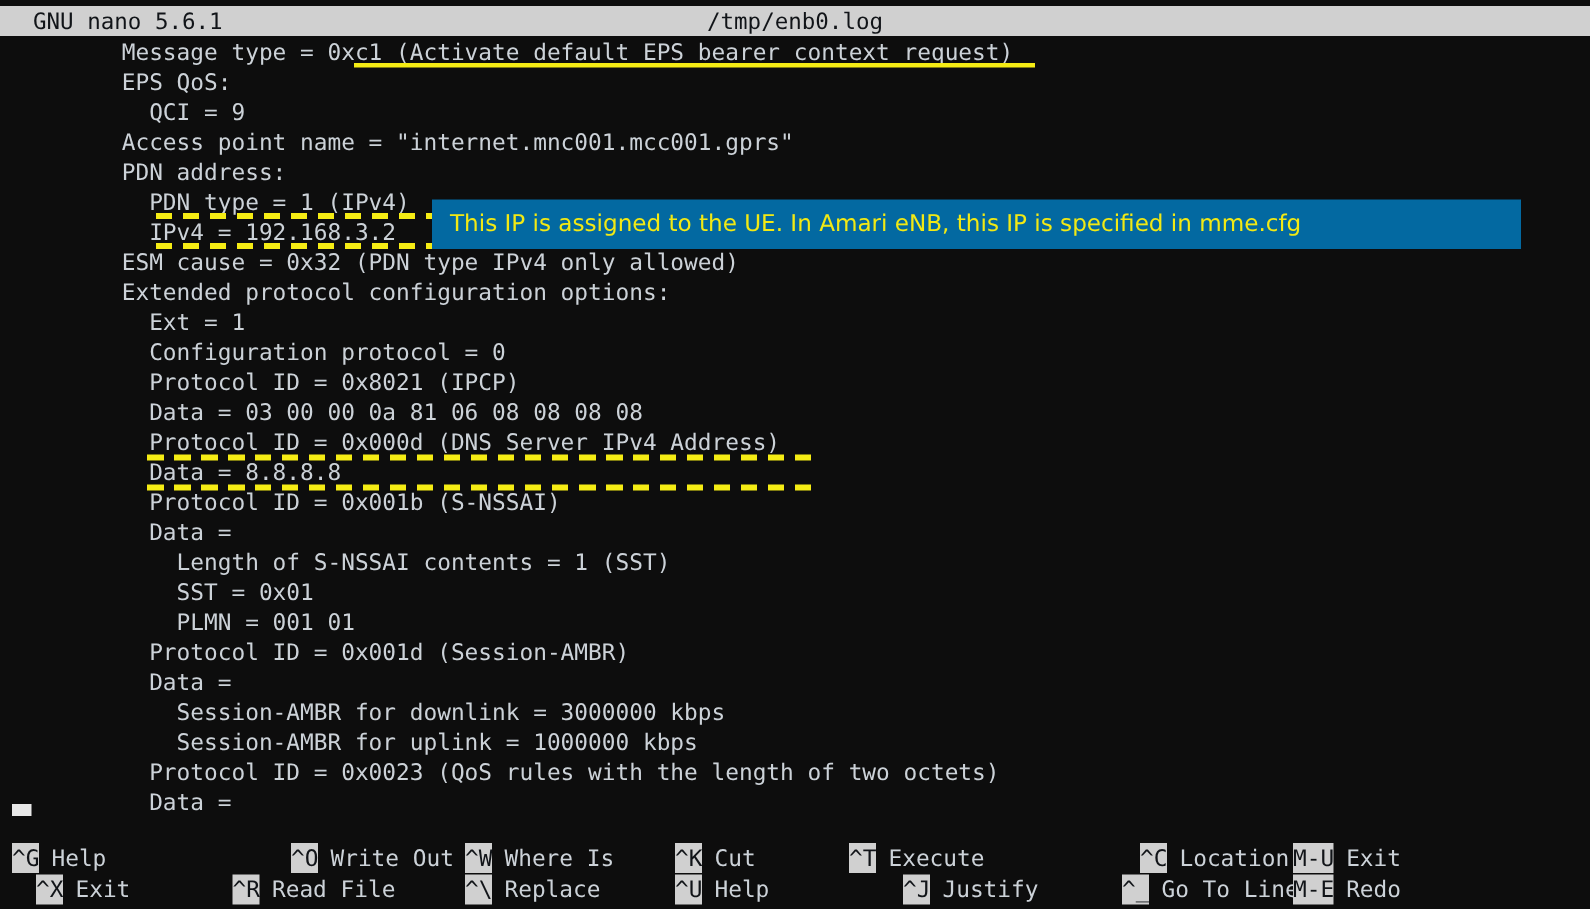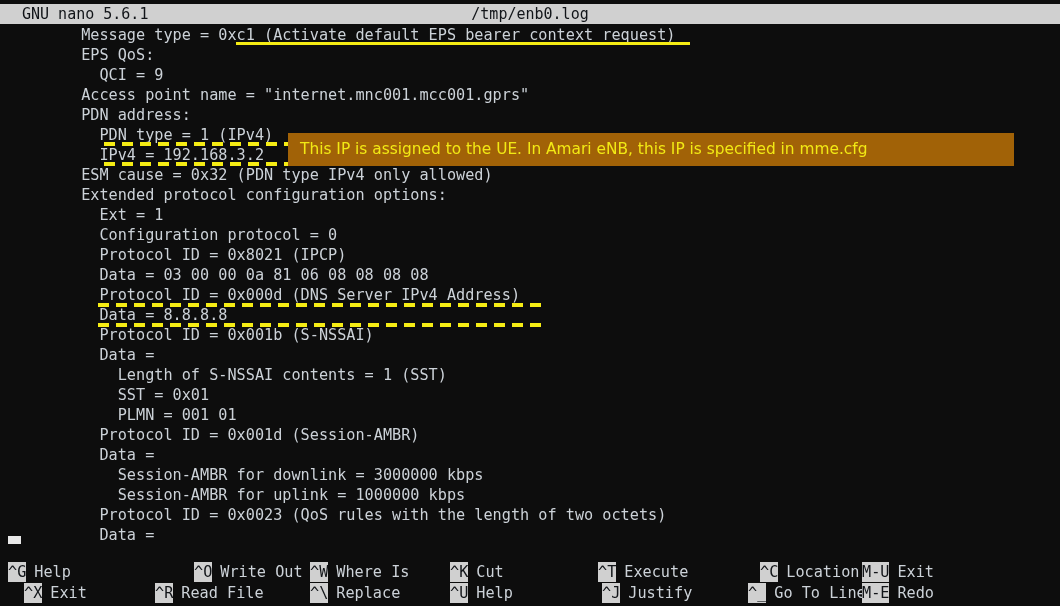--- a/index.html
+++ b/index.html
@@ -74,21 +74,21 @@
     height: 4px;
     background-image: repeating-linear-gradient(
         to right,
         #f5ec14 0px, #f5ec14 11px,
         rgba(0,0,0,0) 11px, rgba(0,0,0,0) 18px);
   }
 
   
   .note-box {
     position: absolute;
-    background: #a16207;
+    background: #0369a1;
     color: #f2e914;
     font-family: "DejaVu Sans", "Liberation Sans", sans-serif;
     font-size: 15.4px;
     line-height: 22px;
     padding: 6px 10px 6px 12px;
     box-sizing: border-box;
     white-space: pre-line;
   }
   #note-ip {
     left: 288px; top: 133px;
@@ -154,21 +154,21 @@
 
   <div class="note-box" id="note-ip">This IP is assigned to the UE. In Amari eNB, this IP is specified in mme.cfg</div>
 
 
   <div id="helpbar">
     <div class="help-row" id="help-row-1">
         <span class="help-item" style="left: 8px;"><span class="help-key">^G</span><span class="help-gap"></span><span class="help-label">Help</span></span>
         <span class="help-item" style="left: 155px; padding-left: 39px;"><span class="help-key">^O</span><span class="help-gap"></span><span class="help-label">Write Out</span></span>
         <span class="help-item" style="left: 310px;"><span class="help-key">^W</span><span class="help-gap"></span><span class="help-label">Where Is</span></span>
         <span class="help-item" style="left: 450px;"><span class="help-key">^K</span><span class="help-gap"></span><span class="help-label">Cut</span></span>
-        <span class="help-item" style="left: 598px;"><span class="help-key">^T</span><span class="help-gap"></span><span class="help-label">Execute</span></span>
+        <span class="help-item" style="left: 566px;"><span class="help-key">^T</span><span class="help-gap"></span><span class="help-label">Execute</span></span>
         <span class="help-item" style="left: 748px; padding-left: 12px;"><span class="help-key">^C</span><span class="help-gap"></span><span class="help-label">Location</span></span>
         <span class="help-item" style="left: 862px;"><span class="help-key">M-U</span><span class="help-gap"></span><span class="help-label">Exit</span></span>
       </div>
     <div class="help-row" id="help-row-2">
         <span class="help-item" style="left: 8px; padding-left: 16px;"><span class="help-key">^X</span><span class="help-gap"></span><span class="help-label">Exit</span></span>
         <span class="help-item" style="left: 155px;"><span class="help-key">^R</span><span class="help-gap"></span><span class="help-label">Read File</span></span>
         <span class="help-item" style="left: 310px;"><span class="help-key">^\</span><span class="help-gap"></span><span class="help-label">Replace</span></span>
         <span class="help-item" style="left: 450px;"><span class="help-key">^U</span><span class="help-gap"></span><span class="help-label">Help</span></span>
         <span class="help-item" style="left: 574px; padding-left: 28px;"><span class="help-key">^J</span><span class="help-gap"></span><span class="help-label">Justify</span></span>
         <span class="help-item" style="left: 748px;"><span class="help-key">^_</span><span class="help-gap"></span><span class="help-label">Go To Line</span></span>

